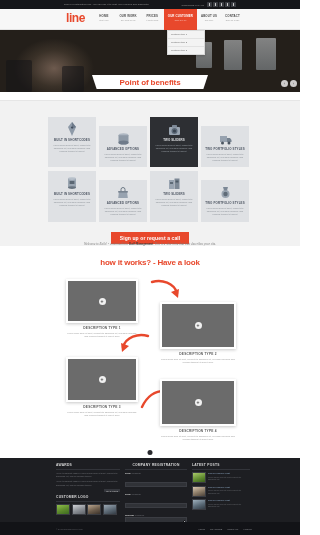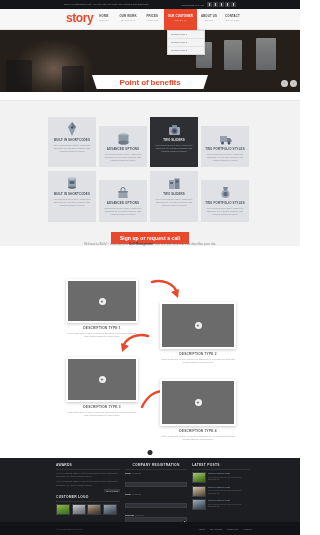--- a/index.html
+++ b/index.html
@@ -259,21 +259,21 @@
         <span class="soc"></span>
         <span class="soc"></span>
         <span class="soc"></span>
         <span class="soc"></span>
       </div>
     </div>
   </div>
 
   <div class="header">
     <div class="header-inner">
-      <div class="logo">story</div>
+      <div class="logo">line</div>
       <div class="nav">
         <div class="nav-item">
           <span class="nav-label">HOME</span>
           <span class="nav-sub">Start Here</span>
         </div>
         <div class="nav-item">
           <span class="nav-label">OUR WORK</span>
           <span class="nav-sub">See what we do</span>
         </div>
         <div class="nav-item">
@@ -426,20 +426,21 @@
   </div>
 
   <div class="cta-wrap">
     <button class="cta-btn">Sign up or request a call</button>
   </div>
 
   <div class="welcome">
     <span>Welcome to Rails! - a minimalistic </span><b>Rail Management</b><span>. This is a short line that best describes your site.</span>
   </div>
 
+  <div class="howtitle">how it works? - Have a look</div>
 
   <div class="works">
 
     <div class="wblock" style="left:66px;top:4px;width:72px;">
       <div class="wframe">
         <div class="wmedia" style="height:40px;">
           <div class="wplay">+</div>
         </div>
       </div>
       <div class="wcap">

